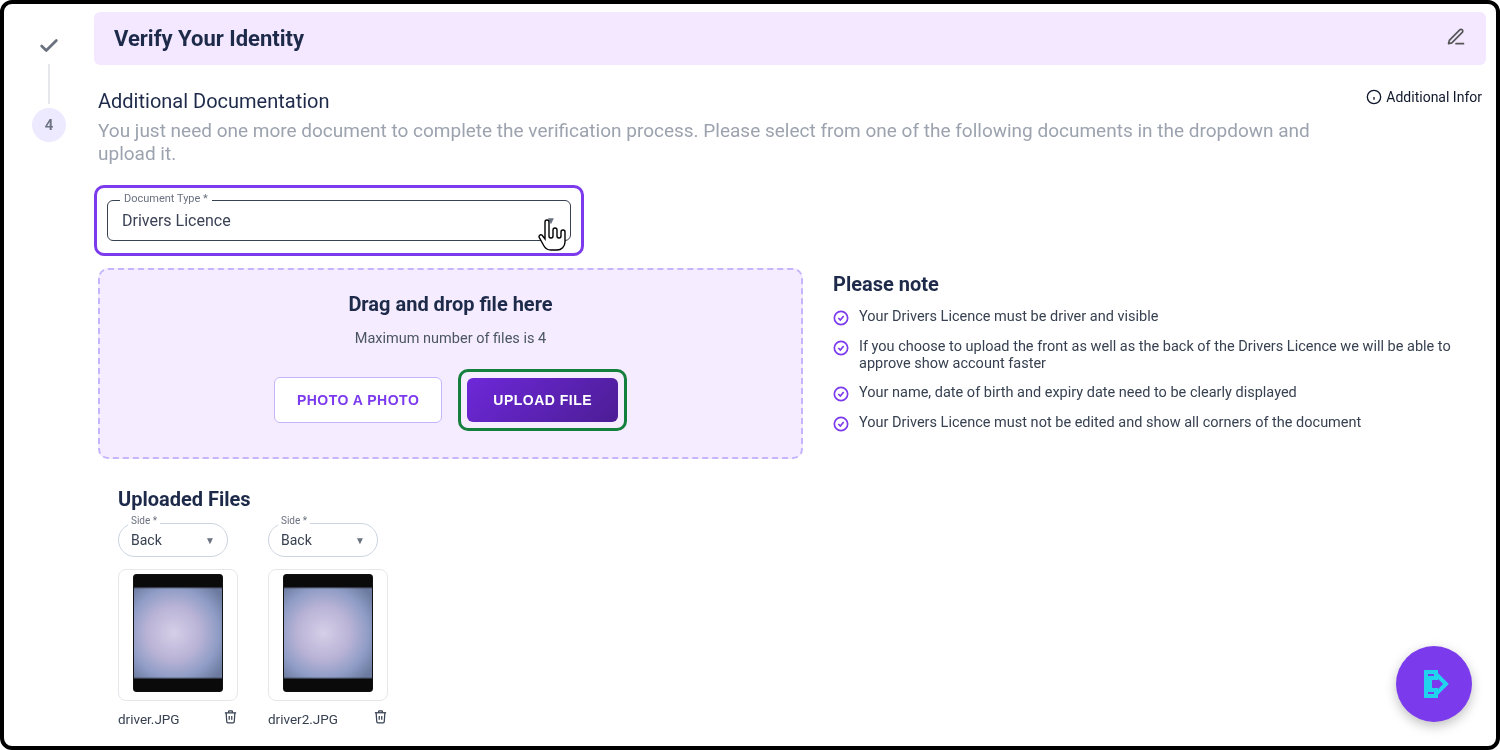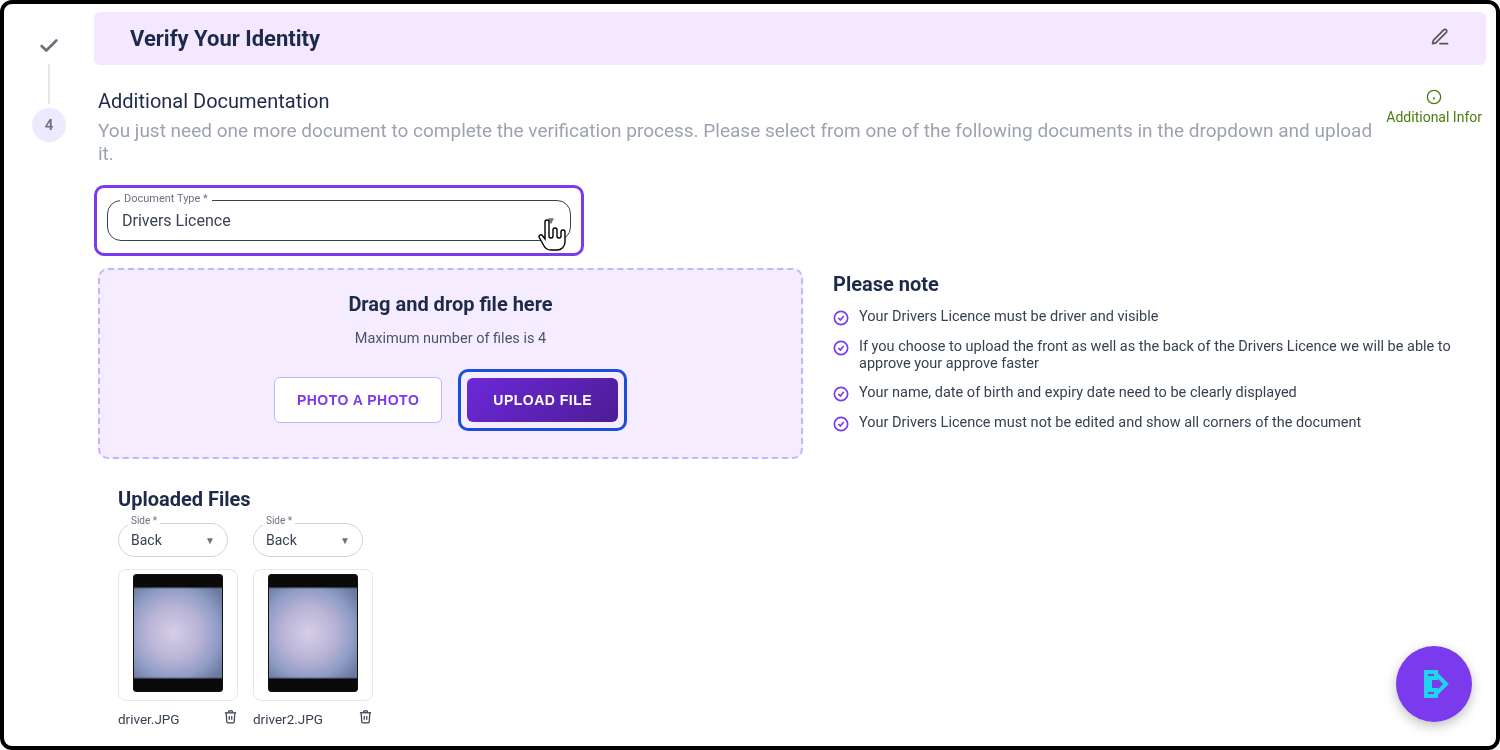--- a/index.html
+++ b/index.html
@@ -20,36 +20,36 @@
     display:flex;align-items:center;justify-content:center;
     color:#6b7280;
   }
   .step-line { width:2px; height:40px; background:#e5e7eb; margin:4px 0; }
   .step-num {
     width:34px;height:34px;border-radius:50%;background:#ede9fe;color:#6b7280;
     display:flex;align-items:center;justify-content:center;font-weight:600;font-size:15px;
   }
   .content { flex:1; padding-right: 10px; }
   .header-bar {
-    background:#f3e8ff;border-radius:6px;padding:14px 36px;display:flex;justify-content:space-between;align-items:center;margin-bottom:24px;
+    background:#f3e8ff;border-radius:6px;padding:14px 20px;display:flex;justify-content:space-between;align-items:center;margin-bottom:24px;
   }
   .header-title { color:#1e2a4a; font-weight:700; font-size:22px; }
   .edit-icon { color:#555; cursor:pointer; }
   .section-head { display:flex; justify-content:space-between; align-items:flex-start; padding:0 4px; }
   .section-title { color:#1e2a4a; font-weight:400; font-size:20px; margin-bottom:6px; }
   .section-desc { color:#9ca3af; font-size:19px; margin-bottom:20px; }
-  .addl-info { color:#4d7c0f; font-size:14px; display:flex; align-items:center; gap:4px; cursor:pointer; white-space:nowrap;flex-direction:column; }
+  .addl-info { color:#0f172a; font-size:14px; display:flex; gap:4px; cursor:pointer; white-space:nowrap; }
   .addl-info svg { flex-shrink:0; }
 
   .dropdown-highlight {
     border:3px solid #7c3aed; border-radius:10px; padding:12px 10px; display:inline-block;
     margin-left:0; position:relative; width:490px;
   }
   .dropdown {
-    border:1px solid #374151; border-radius:14px; padding:10px 14px 10px 14px;
+    border:1px solid #374151; border-radius:6px; padding:10px 14px 10px 14px;
     display:flex; justify-content:space-between; align-items:center; cursor:pointer;
     position:relative; background:#fff;
   }
   .dropdown-label {
     position:absolute; top:-9px; left:12px; background:#fff; padding:0 4px; font-size:11px; color:#6b7280;
   }
   .dropdown-value { color:#3b4255; font-size:16px; }
   .dropdown-caret { color:#6b7280; font-size:10px; }
   .cursor-hand {
     position:absolute; right:10px; top:28px; pointer-events:none;
@@ -60,35 +60,35 @@
     flex:0 0 705px; border:2px dashed #c4b5fd; background:#f5edff; border-radius:10px;
     padding:22px 20px 26px 20px; text-align:center;
   }
   .dz-title { color:#1e2a4a; font-weight:700; font-size:20px; margin-bottom:14px; }
   .dz-line { color:#4b5563; font-size:14.5px; }
   .dz-buttons { display:flex; justify-content:center; gap:16px; margin-top:22px; align-items:center; }
   .btn-outline {
     border:1.5px solid #c4b5fd; color:#7c3aed; background:#fff; padding:14px 22px;
     border-radius:6px; font-size:14px; font-weight:600; letter-spacing:0.5px; cursor:pointer;
   }
-  .btn-upload-wrap { border:3px solid #1d4ed8; border-radius:10px; padding:6px; }
+  .btn-upload-wrap { border:3px solid #15803d; border-radius:10px; padding:6px; }
   .btn-upload {
     background:linear-gradient(135deg,#6d28d9,#4c1d95); color:#fff; border:none;
     padding:14px 26px; border-radius:6px; font-size:14px; font-weight:600; letter-spacing:0.5px; cursor:pointer;
   }
 
   .notes { flex:1; padding:4px 0 0 10px; }
   .notes-title { color:#1e2a4a; font-weight:700; font-size:20px; margin-bottom:12px; }
   .note-item { display:flex; gap:10px; color:#374151; font-size:14.5px; margin-bottom:12px; align-items:flex-start; }
   .note-item svg { flex-shrink:0; margin-top:2px; color:#7c3aed; }
 
   .uploaded { margin-top:28px; padding-left:24px; }
   .uploaded-title { color:#1e2a4a; font-weight:700; font-size:20px; margin-bottom:12px; }
   .files-row { display:flex; gap:30px; }
-  .file-block { width:105px; }
+  .file-block { width:120px; }
   .side-select-wrap { position:relative; width:110px; margin-bottom:12px; }
   .side-label { position:absolute; top:-8px; left:10px; background:#fff; padding:0 3px; font-size:10px; color:#6b7280; }
   .side-select {
     border:1px solid #cbd5e1; border-radius:18px; padding:8px 12px; display:flex;
     justify-content:space-between; align-items:center; font-size:14px; color:#374151; cursor:pointer;
   }
   .thumb-card { border:1px solid #e5e7eb; border-radius:8px; padding:4px 10px 8px 10px; width:120px; }
   .thumb {
     width:90px; height:118px; margin:0 auto; border-radius:3px;
     background:
@@ -180,21 +180,21 @@
               <circle cx="12" cy="12" r="10"></circle>
               <polyline points="8 12 11 15 16 9"></polyline>
             </svg>
           <span>Your Drivers Licence must be driver and visible</span>
         </div>
         <div class="note-item">
           <svg width="16" height="16" viewBox="0 0 24 24" fill="none" stroke="currentColor" stroke-width="2.5">
               <circle cx="12" cy="12" r="10"></circle>
               <polyline points="8 12 11 15 16 9"></polyline>
             </svg>
-          <span>If you choose to upload the front as well as the back of the Drivers Licence we will be able to approve your approve faster</span>
+          <span>If you choose to upload the front as well as the back of the Drivers Licence we will be able to approve show account faster</span>
         </div>
         <div class="note-item">
           <svg width="16" height="16" viewBox="0 0 24 24" fill="none" stroke="currentColor" stroke-width="2.5">
               <circle cx="12" cy="12" r="10"></circle>
               <polyline points="8 12 11 15 16 9"></polyline>
             </svg>
           <span>Your name, date of birth and expiry date need to be clearly displayed</span>
         </div>
         <div class="note-item">
           <svg width="16" height="16" viewBox="0 0 24 24" fill="none" stroke="currentColor" stroke-width="2.5">

